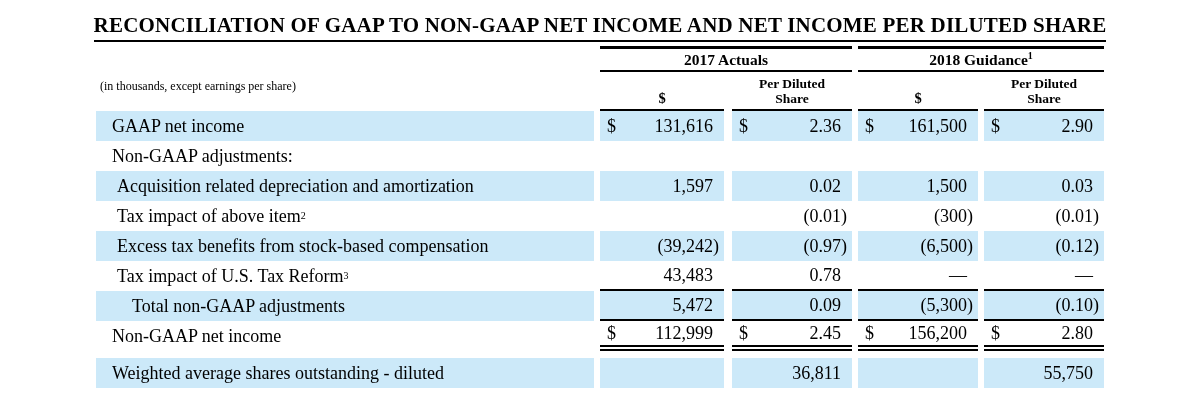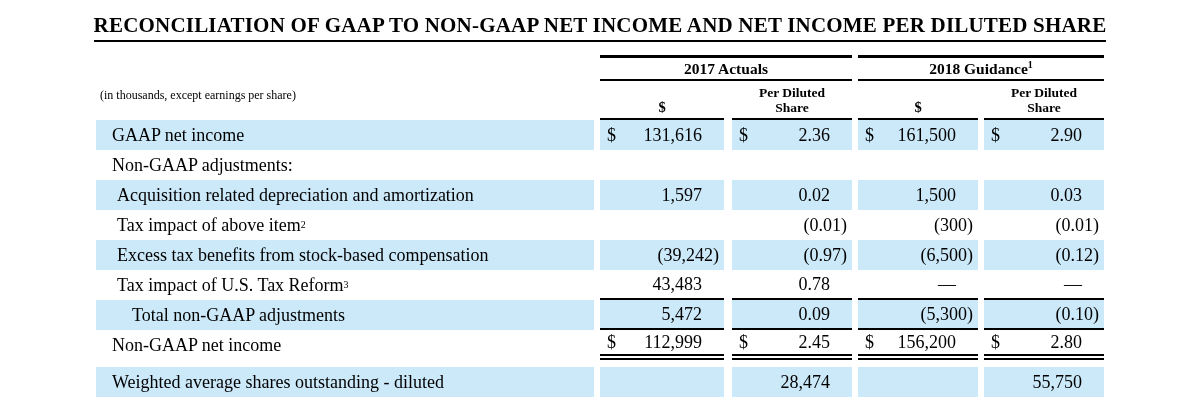--- a/index.html
+++ b/index.html
@@ -18,21 +18,21 @@
     display: inline-block;
     font-weight: bold;
     font-size: 21px;
     letter-spacing: 0.2px;
     border-bottom: 2px solid #000;
     padding-bottom: 2px;
     white-space: nowrap;
   }
 
   
-  .table { margin-left: 96px; width: 1008px; margin-top: 20px; }
+  .table { margin-left: 96px; width: 1008px; margin-top: 11px; }
   .grid {
     display: grid;
     grid-template-columns: 498px 6px 124px 8px 120px 6px 120px 6px 120px;
   }
   .c-label { grid-column: 1; }
   .c-n1 { grid-column: 3; }
   .c-n2 { grid-column: 5; }
   .c-n3 { grid-column: 7; }
   .c-n4 { grid-column: 9; }
 
@@ -77,21 +77,21 @@
     display: flex; align-items: center;
     font-size: 18px;
     white-space: nowrap;
   }
   .shaded .cell { background: var(--hl, #cce9f9); }
   .cell-label.ind0 { padding-left: 16px; }
   .cell-label.ind1 { padding-left: 21px; }
   .cell-label.ind2 { padding-left: 36px; }
   .cell-num { justify-content: space-between; }
   .cur { padding-left: 7px; }
-  .val { margin-left: auto; padding-right: 22px; }
+  .val { margin-left: auto; padding-right: 11px; }
   .val.neg { padding-right: 5px; }
 
   
   .b-single .cell-num { border-bottom: 2px solid #000; }
   .b-double .cell-num { border-bottom: 6px double #000; }
 
   .row-spacer { height: 7px; }
 </style>
 </head>
 <body>
@@ -303,21 +303,21 @@
     <div class="cell cell-label c-label ind0">
             <span class="lbl-text">Weighted average shares outstanding - diluted</span>
             <sup class="lbl-sup"></sup>
           </div>
     <div class="cell cell-num c-n1">
             <span class="cur"></span>
             <span class="val"></span>
           </div>
     <div class="cell cell-num c-n2">
             <span class="cur"></span>
-            <span class="val">28,474</span>
+            <span class="val">36,811</span>
           </div>
     <div class="cell cell-num c-n3">
             <span class="cur"></span>
             <span class="val"></span>
           </div>
     <div class="cell cell-num c-n4">
             <span class="cur"></span>
             <span class="val">55,750</span>
           </div>
   </div>

